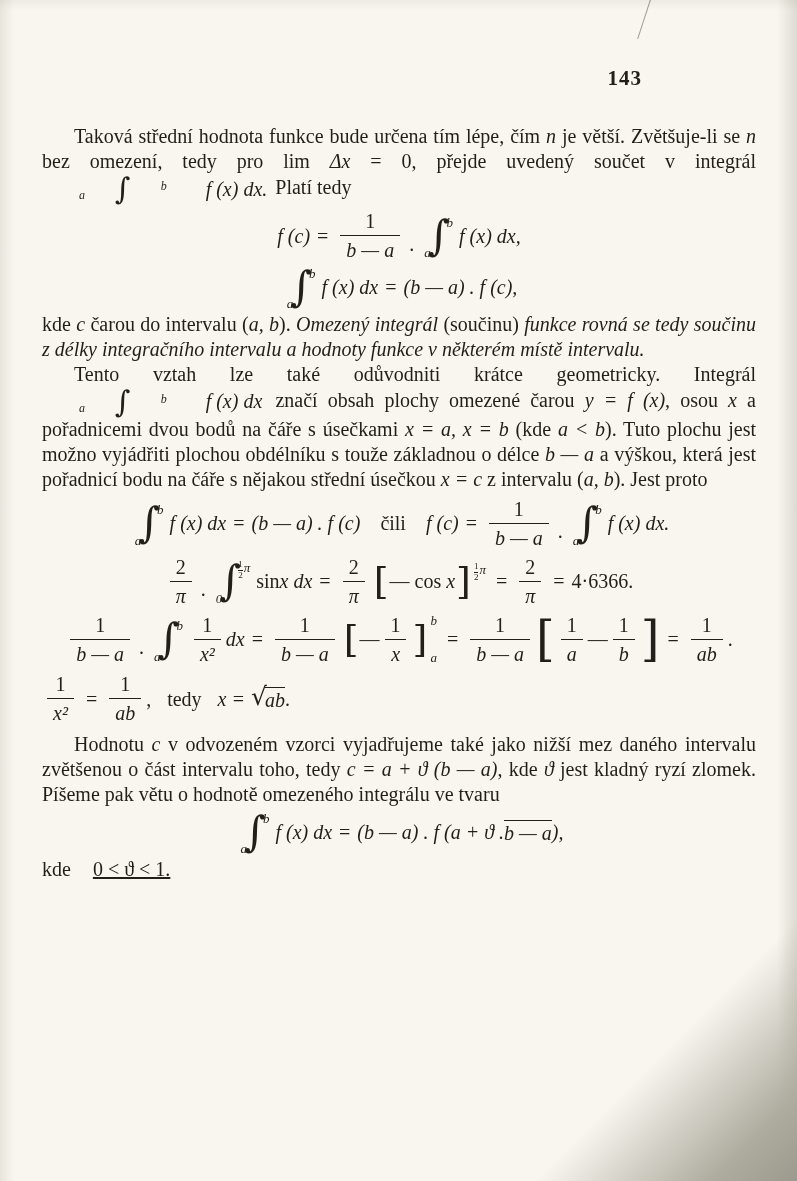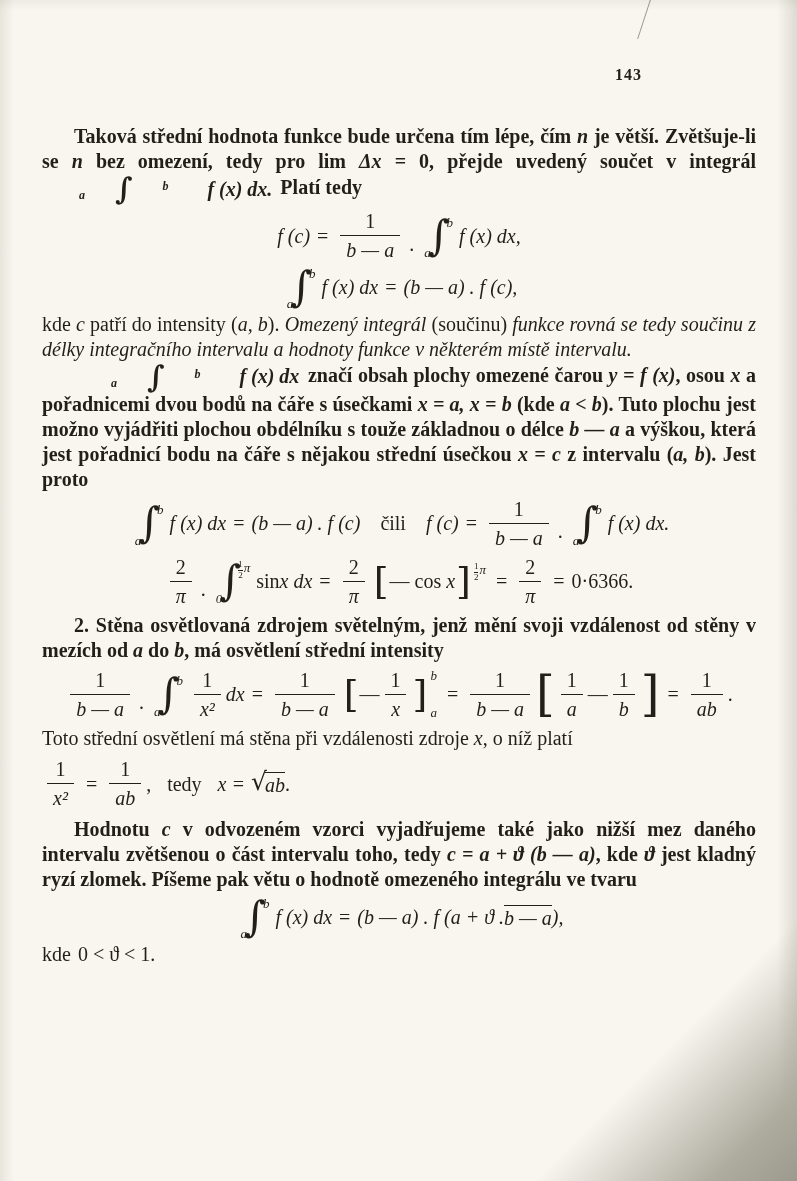--- a/index.html
+++ b/index.html
@@ -30,36 +30,36 @@
     position: absolute;
     left: 644px; top: -4px;
     width: 1px; height: 44px;
     background: rgba(85,80,70,0.55);
     transform: rotate(18deg);
   }
 
   .pagenum {
     position: absolute;
     top: 66px; right: 155px;
-    font-size: 16px;
+    font-size: 21px;
     font-weight: bold;
     letter-spacing: 1px;
   }
 
   .content {
     position: absolute;
     top: 124px; left: 42px;
     width: 714px;
     font-size: 20px;
     line-height: 25px;
     text-align: justify;
   }
 
   .para { margin: 0; }
-  .ind { text-indent: 32px; font-weight: bold; }
+  .ind { text-indent: 32px; }
   .i { font-style: italic; }
   .rm { font-style: normal; }
 
   
   .iint { display: inline-flex; align-items: center; vertical-align: middle; margin: 0 3px; }
   .ig { font-size: 30px; line-height: 1; font-style: normal; font-family: "DejaVu Serif", serif; }
   .ilo { font-size: 12px; font-style: italic; align-self: flex-end; transform: translate(2px, 4px); }
   .ihi { font-size: 12px; font-style: italic; align-self: flex-start; transform: translate(-2px, 0); }
   .ib { margin-left: 5px; font-style: italic; }
 
@@ -90,21 +90,21 @@
   .tfrac .td { border-top: 1px solid #221e19; }
 
   .oline { border-top: 1.5px solid #221e19; padding-top: 1px; display: inline-block; line-height: 1.1; }
   .sqrtg { display: inline-flex; align-items: flex-start; margin-left: 6px; }
   .sq { font-size: 25px; line-height: 0.85; font-style: normal; font-family: "DejaVu Serif", serif; }
   .sqrtg .oline { margin-left: -2px; margin-top: 1px; }
 
   .cili { margin: 0 20px; font-style: normal; }
   .tedy { margin: 16px 16px; font-style: normal; }
   .lastline { margin-top: 4px; }
-  .lastmath { font-style: normal; margin-left: 2px; }
+  .lastmath { font-style: normal; margin-left: 17px; text-decoration: underline; }
 </style>
 </head>
 <body>
 
 <div class="page">
   <div class="corner-shadow"></div>
   <div class="scratch"></div>
   <div class="pagenum">143</div>
 
   <div class="content">
@@ -142,24 +142,25 @@
         <span class="dlo">a</span>
         <span class="dg">∫</span>
         <span class="dhi">b</span>
       </span>
       <span class="i">f (x) dx</span>
       <span class="op">=</span>
       <span class="i">(b — a) . f (c),</span>
     </div>
 
     <p class="para">
-      <span><span>kde </span><span class="i">c</span><span> patří do intensity (</span><span class="i">a, b</span><span>). </span><span class="i">Omezený integrál</span><span> (součinu) </span><span class="i">funkce rovná se tedy součinu z délky integračního intervalu a hodnoty funkce v některém místě intervalu.</span></span>
+      <span><span>kde </span><span class="i">c</span><span> čarou do intervalu (</span><span class="i">a, b</span><span>). </span><span class="i">Omezený integrál</span><span> (součinu) </span><span class="i">funkce rovná se tedy součinu z délky integračního intervalu a hodnoty funkce v některém místě intervalu.</span></span>
     </p>
 
     <p class="para ind">
+      <span><span>Tento vztah lze také odůvodniti krátce geometricky. Integrál</span></span>
       <span class="iint">
         <span class="ilo">a</span>
         <span class="ig">∫</span>
         <span class="ihi">b</span>
         <span class="ib">f (x) dx</span>
       </span>
       <span><span>značí obsah plochy omezené čarou </span><span class="i">y = f (x)</span><span>, osou </span><span class="i">x</span><span> a pořadnicemi dvou bodů na čáře s úsečkami </span><span class="i">x = a, x = b</span><span> (kde </span><span class="i">a &lt; b</span><span>). Tuto plochu jest možno vyjádřiti plochou obdélníku s touže základnou o délce </span><span class="i">b — a</span><span> a výškou, která jest pořadnicí bodu na čáře s nějakou střední úsečkou </span><span class="i">x = c</span><span> z intervalu (</span><span class="i">a, b</span><span>). Jest proto</span></span>
     </p>
 
     <div class="display">
@@ -226,26 +227,23 @@
             </span>
           <span class="botlim rm"></span>
         </span>
       </span>
       <span class="op">=</span>
       <span class="frac">
         <span class="num rm">2</span>
         <span class="den i">π</span>
       </span>
       <span class="op">=</span>
-      <span class="rm">0·6366.</span>
-    </div>
-
-    <p class="para ind">
-      <span><span>2. Stěna osvětlovaná zdrojem světelným, jenž mění svoji vzdálenost od stěny v mezích od </span><span class="i">a</span><span> do </span><span class="i">b</span><span>, má osvětlení střední intensity</span></span>
-    </p>
+      <span class="rm">4·6366.</span>
+    </div>
+
 
     <div class="display">
       <span class="frac">
         <span class="num rm">1</span>
         <span class="den i">b — a</span>
       </span>
       <span class="low">.</span>
       <span class="dint">
         <span class="dlo">a</span>
         <span class="dg">∫</span>
@@ -291,23 +289,20 @@
       </span>
       <span class="brk big">]</span>
       <span class="op">=</span>
       <span class="frac">
         <span class="num rm">1</span>
         <span class="den i">ab</span>
       </span>
       <span class="rm">.</span>
     </div>
 
-    <p class="para">
-      <span><span>Toto střední osvětlení má stěna při vzdálenosti zdroje </span><span class="i">x</span><span>, o níž platí</span></span>
-    </p>
     <div class="display left">
       <span class="frac">
         <span class="num rm">1</span>
         <span class="den i">x²</span>
       </span>
       <span class="op">=</span>
       <span class="frac">
         <span class="num rm">1</span>
         <span class="den i">ab</span>
       </span>

